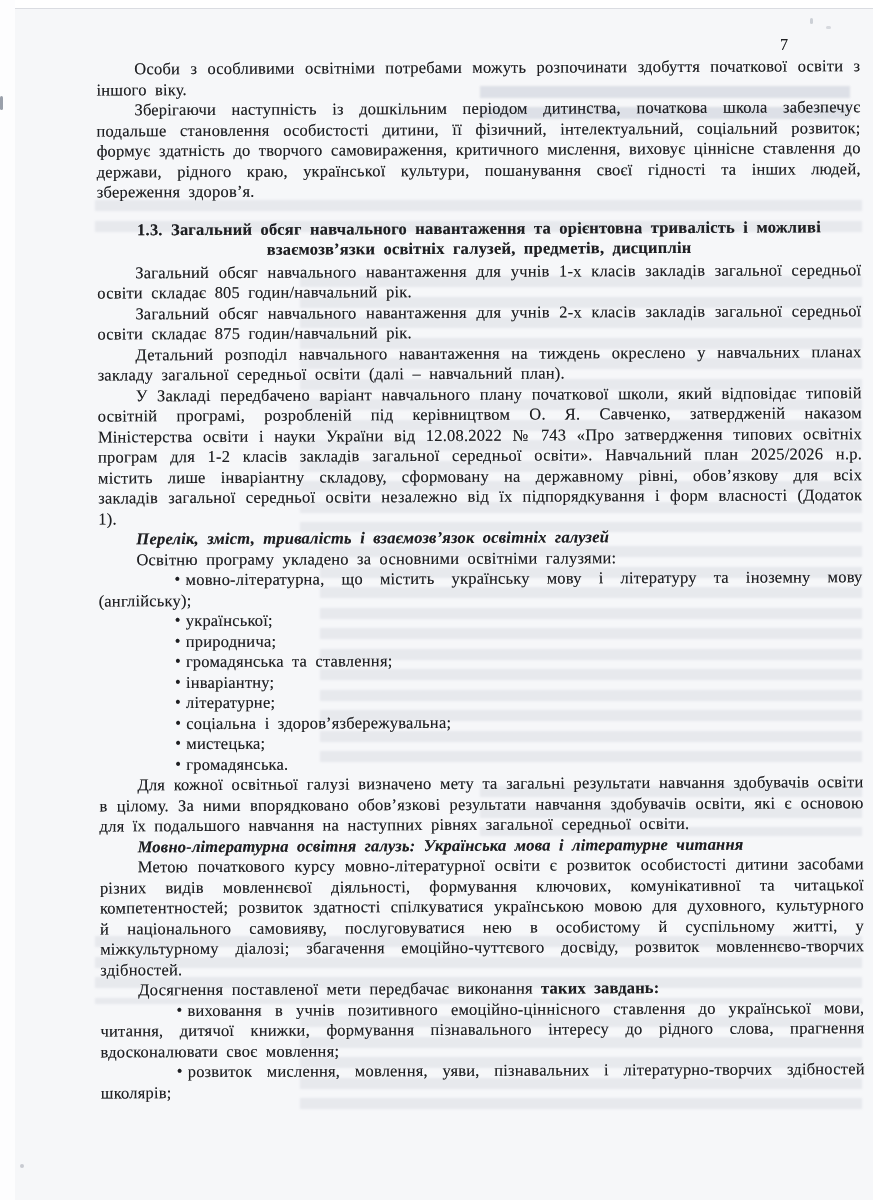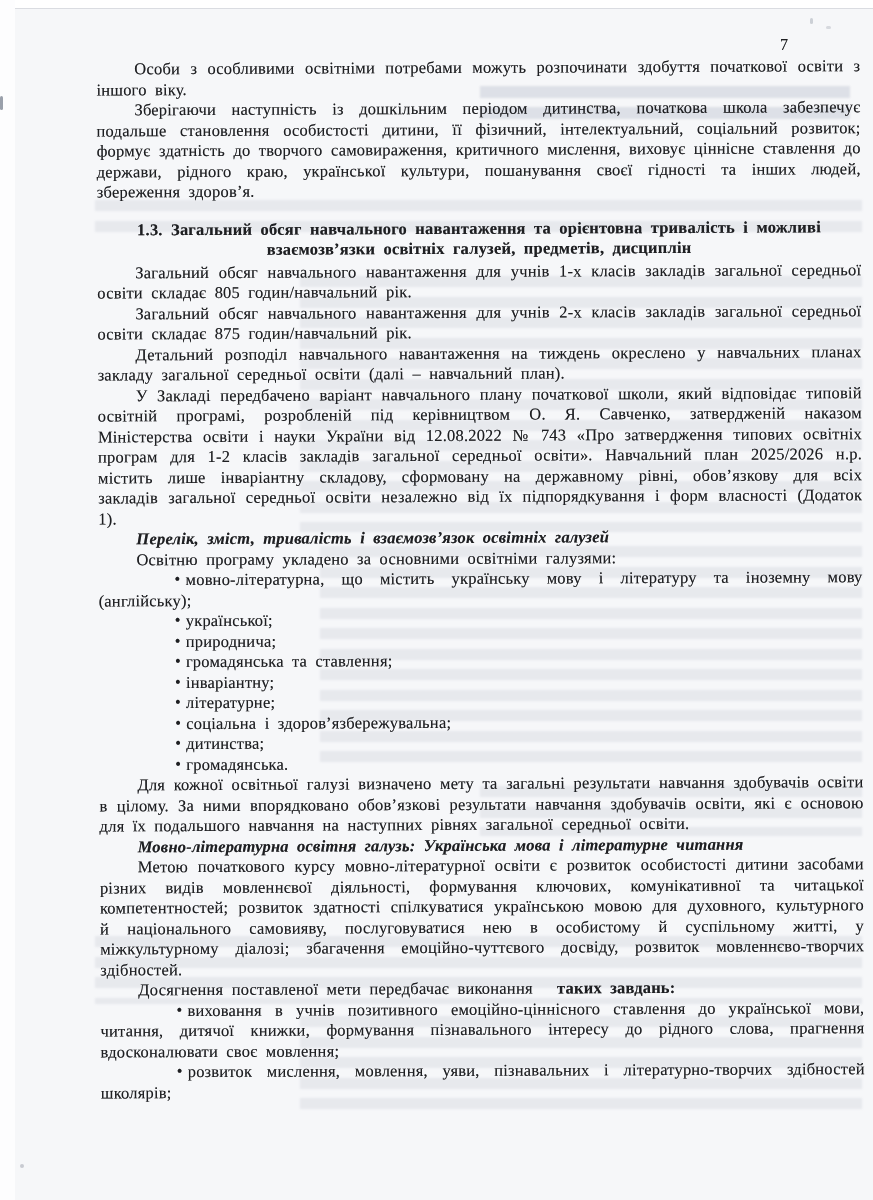--- a/index.html
+++ b/index.html
@@ -53,21 +53,21 @@
     text-shadow:0 0 0.5px rgba(30,31,34,0.5);
   }
   .content p { margin:0; text-indent:38px; }
   .h13 {
     font-weight:bold; text-align:center; text-indent:0 !important;
     margin:17px 0 2px !important;
   }
   .bi { font-weight:bold; font-style:italic; }
   .b  { text-indent:40px; }
   .b .m { display:inline-block; margin-right:5px; transform:translateY(-1px); }
-  .tail-bold { font-weight:bold;margin-left:16px; }
+  .tail-bold { font-weight:bold; }
 </style>
 </head>
 <body>
 
 <div class="scan">
 
   <div class="edge-top"></div>
   <div class="edge-line"></div>
   <div class="edge-left"></div>
 
@@ -106,21 +106,21 @@
 
     <p>Освітню програму укладено за основними освітніми галузями:</p>
 
     <p class="b"><span class="m">•</span><span>мовно-літературна, що містить українську мову і літературу та іноземну мову (англійську);</span></p>
     <p class="b"><span class="m">•</span><span>української;</span></p>
     <p class="b"><span class="m">•</span><span>природнича;</span></p>
     <p class="b"><span class="m">•</span><span>громадянська та ставлення;</span></p>
     <p class="b"><span class="m">•</span><span>інваріантну;</span></p>
     <p class="b"><span class="m">•</span><span>літературне;</span></p>
     <p class="b"><span class="m">•</span><span>соціальна і здоров’язбережувальна;</span></p>
-    <p class="b"><span class="m">•</span><span>дитинства;</span></p>
+    <p class="b"><span class="m">•</span><span>мистецька;</span></p>
     <p class="b"><span class="m">•</span><span>громадянська.</span></p>
 
     <p>Для кожної освітньої галузі визначено мету та загальні результати навчання здобувачів освіти в цілому. За ними впорядковано обов’язкові результати навчання здобувачів освіти, які є основою для їх подальшого навчання на наступних рівнях загальної середньої освіти.</p>
 
     <p class="bi">Мовно-літературна освітня галузь: Українська мова і літературне читання</p>
 
     <p>Метою початкового курсу мовно-літературної освіти є розвиток особистості дитини засобами різних видів мовленнєвої діяльності, формування ключових, комунікативної та читацької компетентностей; розвиток здатності спілкуватися українською мовою для духовного, культурного й національного самовияву, послуговуватися нею в особистому й суспільному житті, у міжкультурному діалозі; збагачення емоційно-чуттєвого досвіду, розвиток мовленнєво-творчих здібностей.</p>
 
     <p><span>Досягнення поставленої мети передбачає виконання</span> <span class="tail-bold">таких завдань:</span></p>
 

